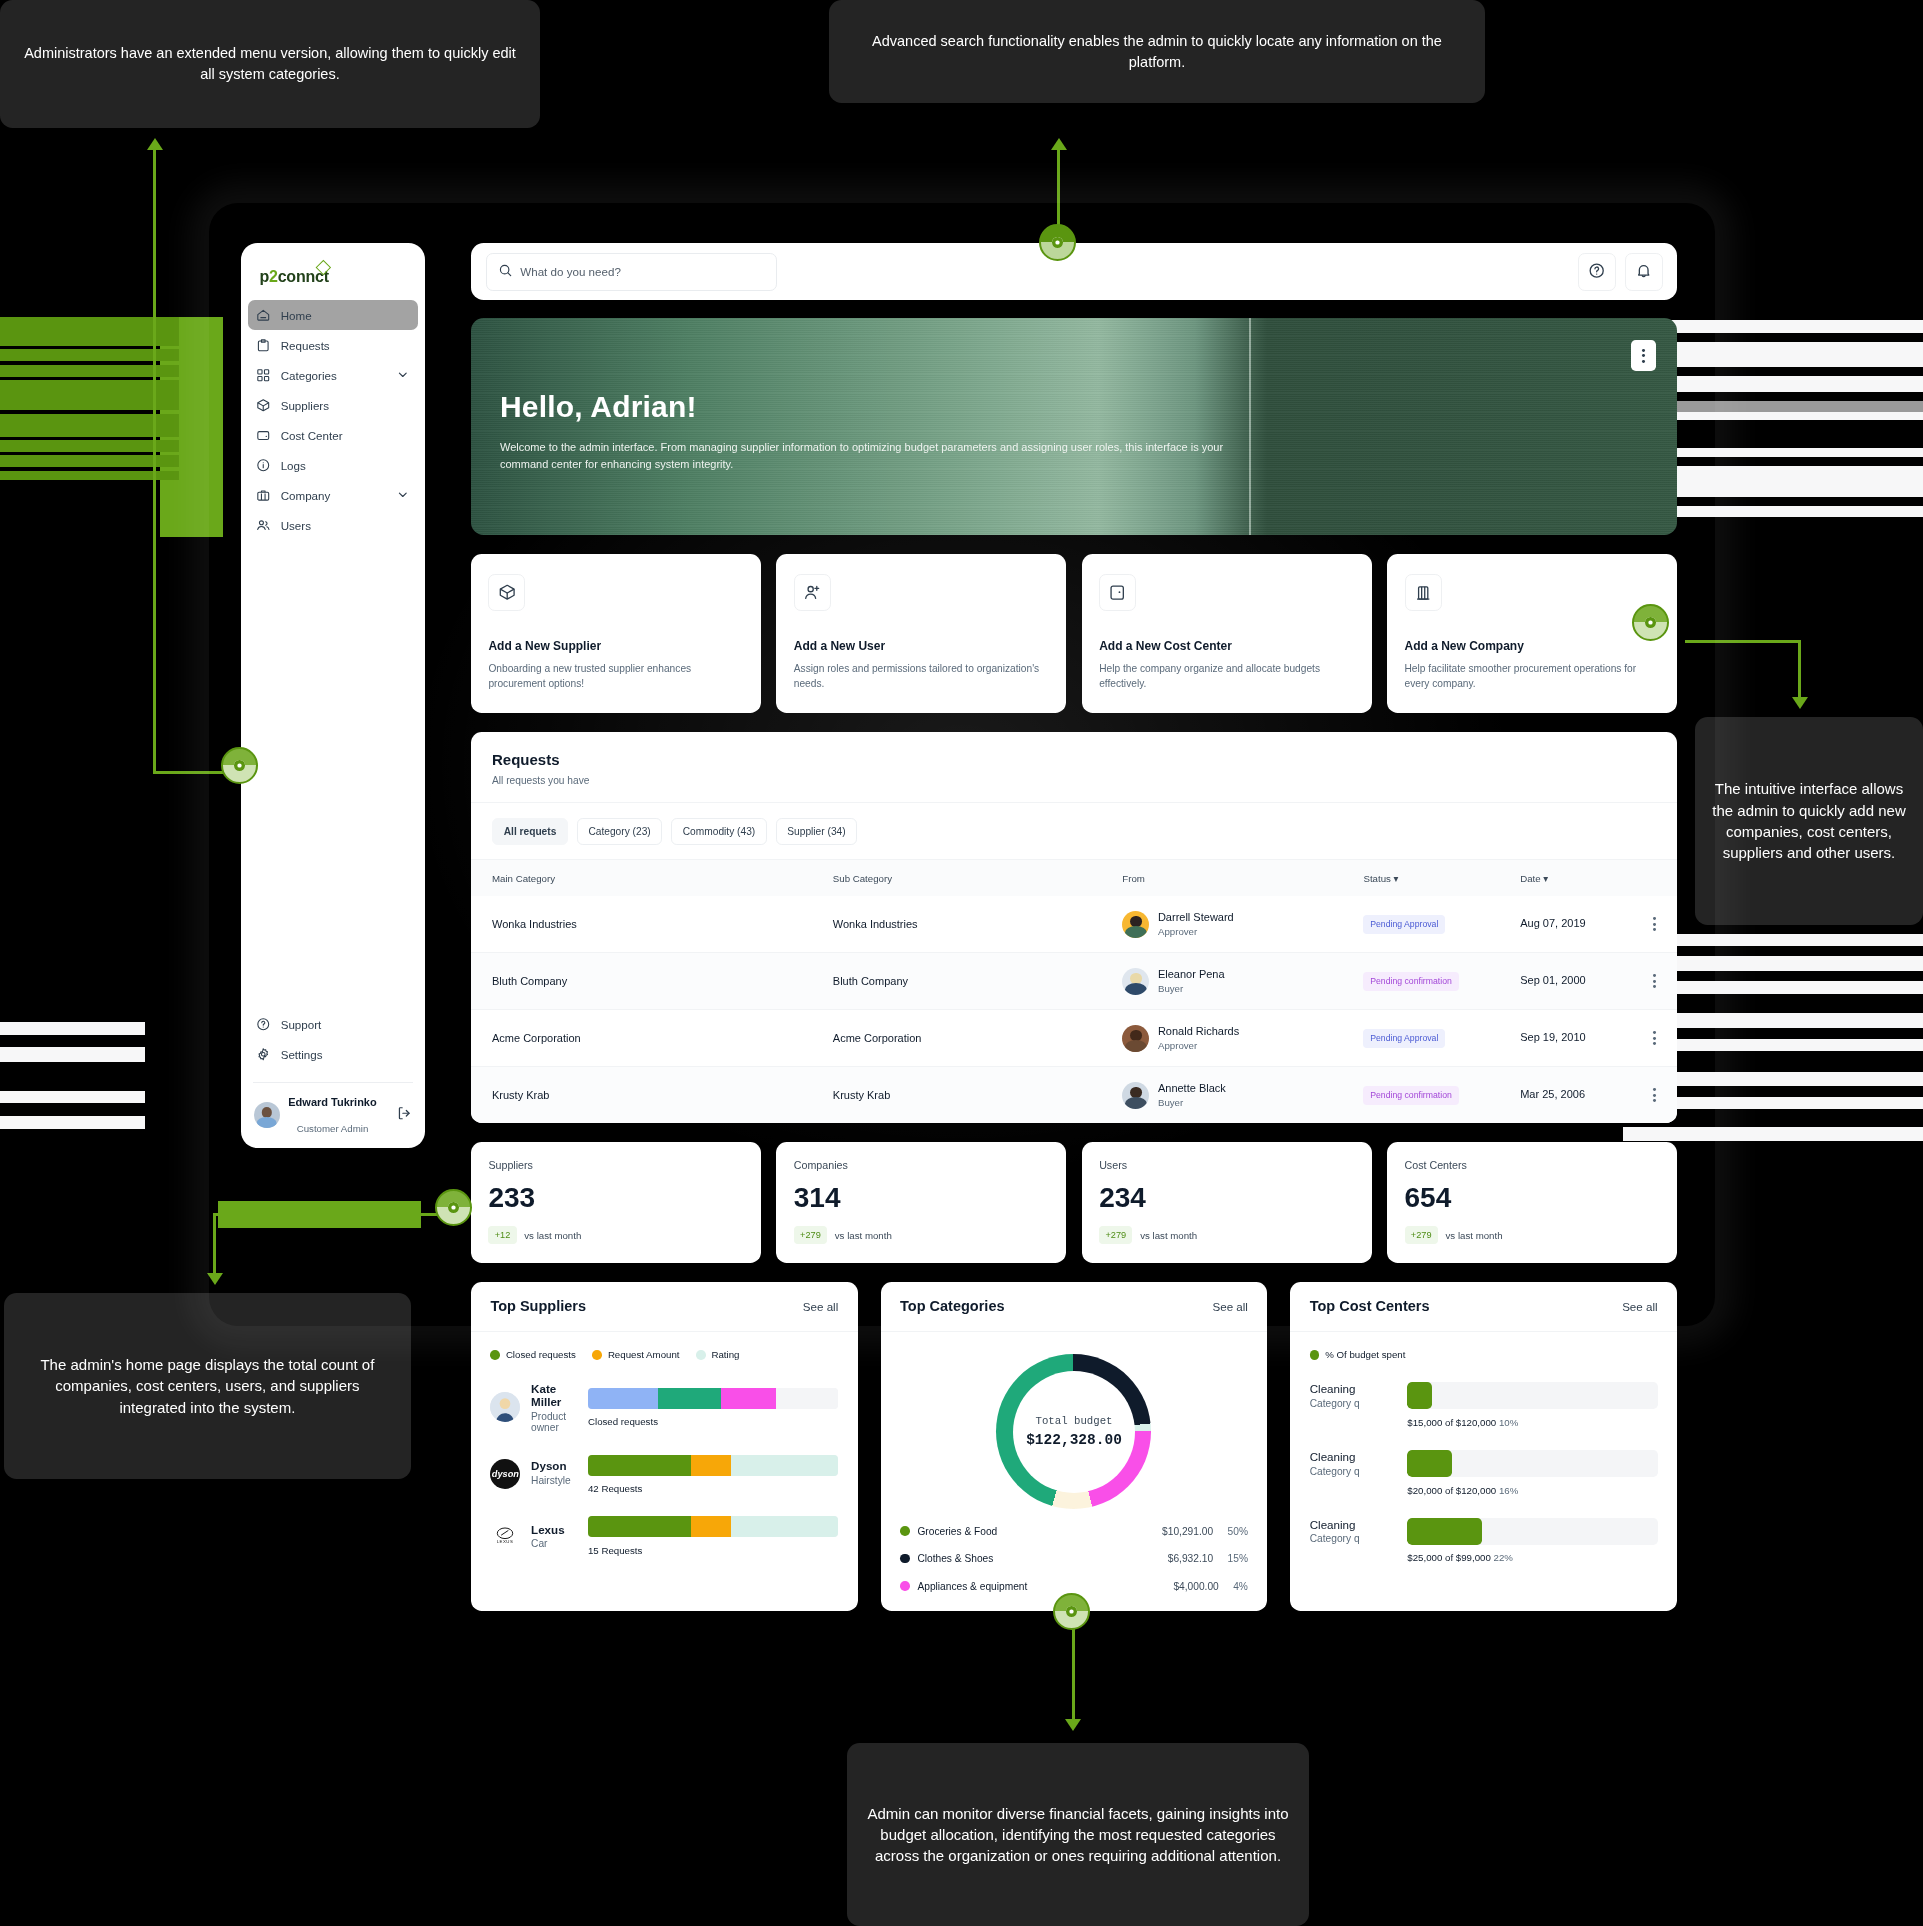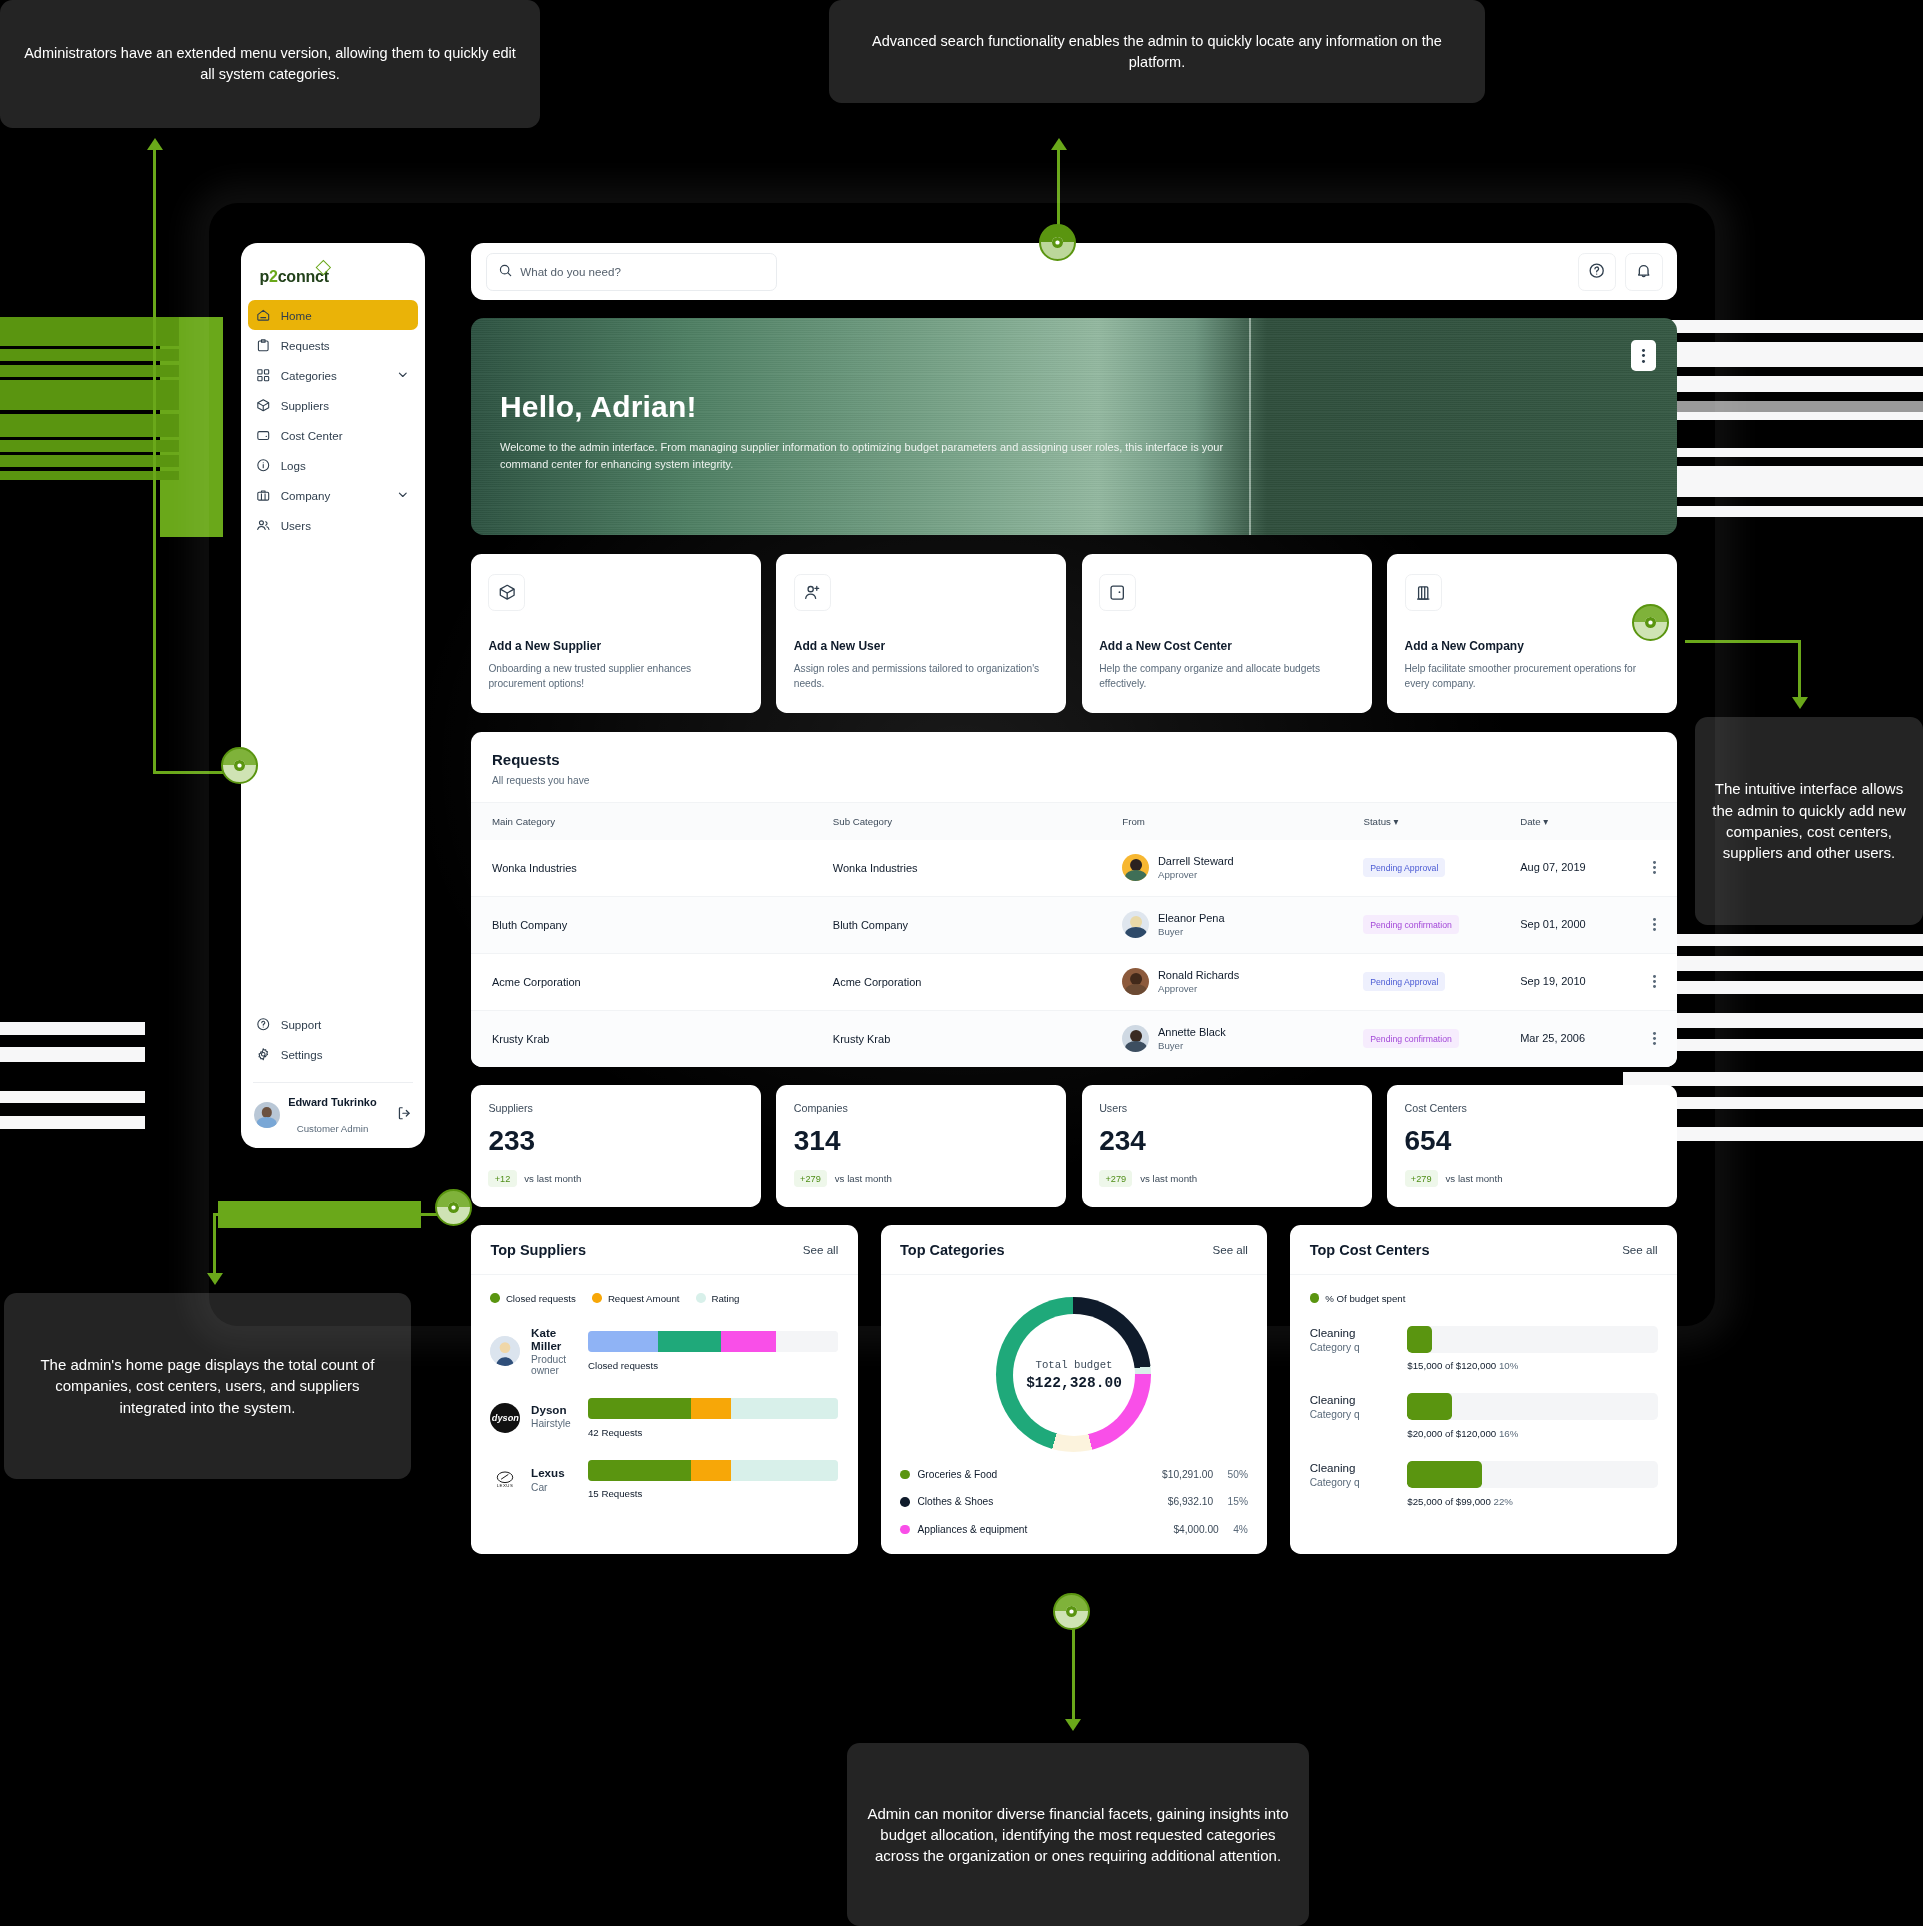--- a/index.html
+++ b/index.html
@@ -66,21 +66,21 @@
   .logo { font-size:16px; font-weight:bold; letter-spacing:-0.2px; color:#22411a; }
   .logo .g { color:#6aa81a; }
   .logo-diamond { position:absolute; left:77px; top:19.4px; width:10.7px; height:10.7px;
      border:1.5px solid #6aa81a; transform:rotate(45deg); }
   .nav { padding:5.8px 6.8px 0 6.8px; }
   .nav-item {
     display:flex; align-items:center; gap:9.7px;
     height:30px; padding:0 8.7px; border-radius:6.8px;
     color:#2f3e4d; font-size:11.6px; cursor:pointer;
   }
-  .nav-item.active { background:#eab308; }
+  .nav-item.active { background:#a3a3a3; }
   .nav-item .chev { margin-left:auto; }
   .nav-icon { width:14.5px; height:14.5px; display:block; flex:0 0 14.5px; }
   .nav-icon svg { width:14.5px; height:14.5px; display:block; }
   .spacer { flex:1; }
   .nav-bottom { padding:0 6.8px 4.8px 6.8px; }
   .divider { height:1px; background:#eceef1; margin:7.7px 11.6px 0 11.6px; }
   .profile { display:flex; align-items:center; gap:8.7px; padding:12.6px 12.6px 14.5px 12.6px;text-align:center; }
   .avatar { width:26px;height:26px;border-radius:50%; flex:0 0 26px; overflow:hidden;
             background:#b9c7d6; position:relative; }
   .avatar .head { position:absolute; left:50%; top:22%; width:40%; height:40%; transform:translateX(-50%);
@@ -528,20 +528,26 @@
         <h3>Add a New Company</h3>
         <p>Help facilitate smoother procurement operations for every company.</p>
       </div>
     </div>
 
     <div class="requests">
       <div class="req-head">
         <h2>Requests</h2>
         <div class="sub">All requests you have</div>
       </div>
+      <div class="tabs">
+        <div class="tab active">All requets</div>
+        <div class="tab">Category (23)</div>
+        <div class="tab">Commodity (43)</div>
+        <div class="tab">Supplier (34)</div>
+      </div>
       <table>
         <thead>
           <tr>
             <th style="width:30%">Main Category</th>
             <th style="width:24%">Sub Category</th>
             <th style="width:20%">From</th>
             <th style="width:13%"><span>Status</span> <span>▾</span></th>
             <th style="width:13%"><span>Date</span> <span>▾</span></th>
           </tr>
         </thead>

